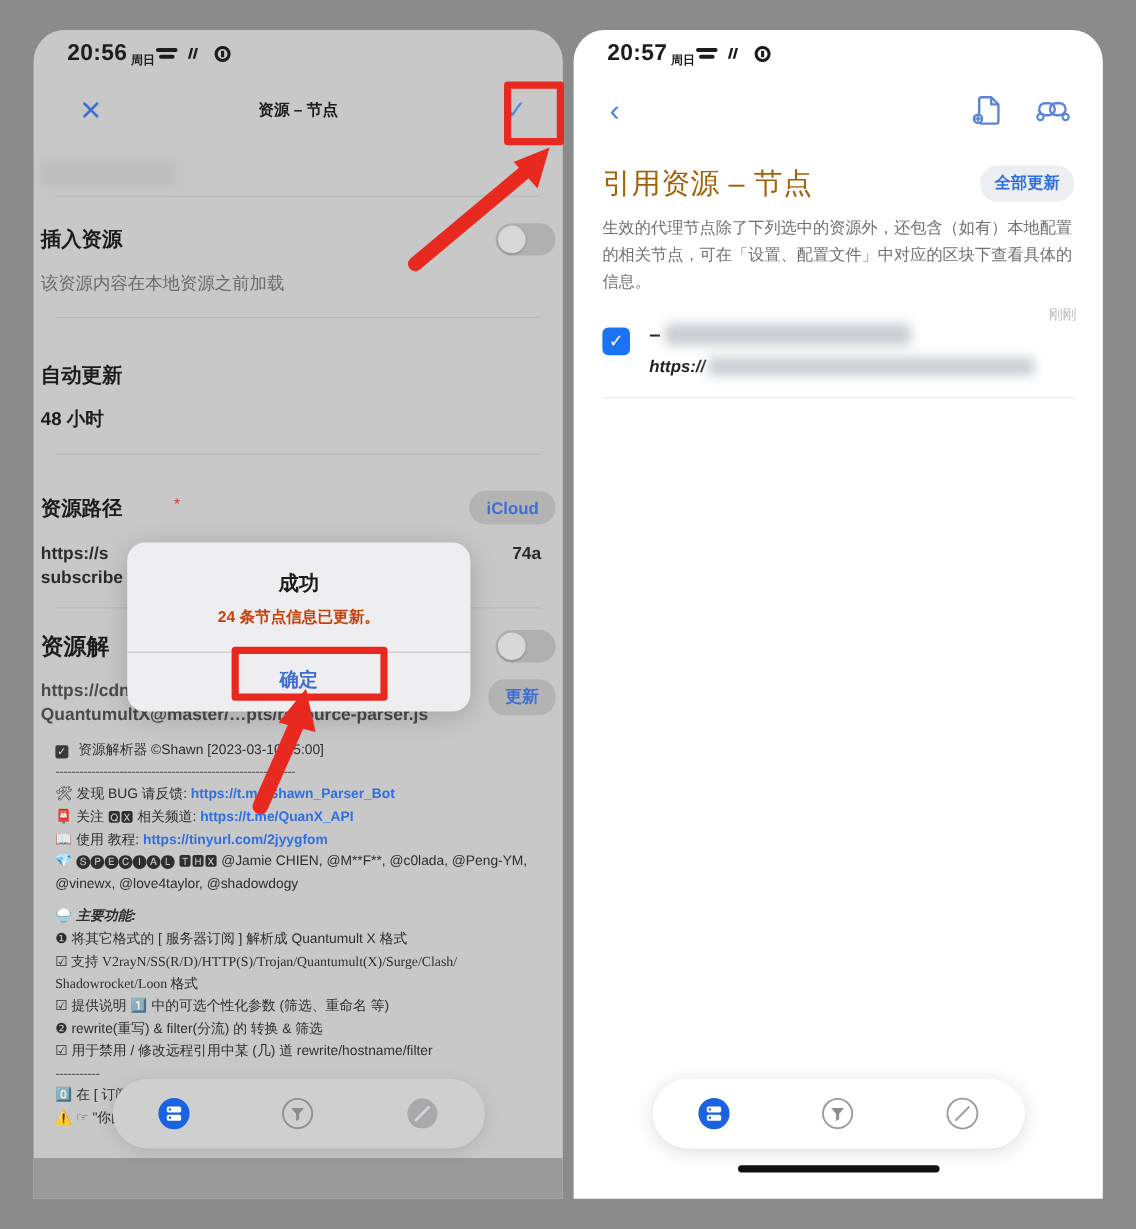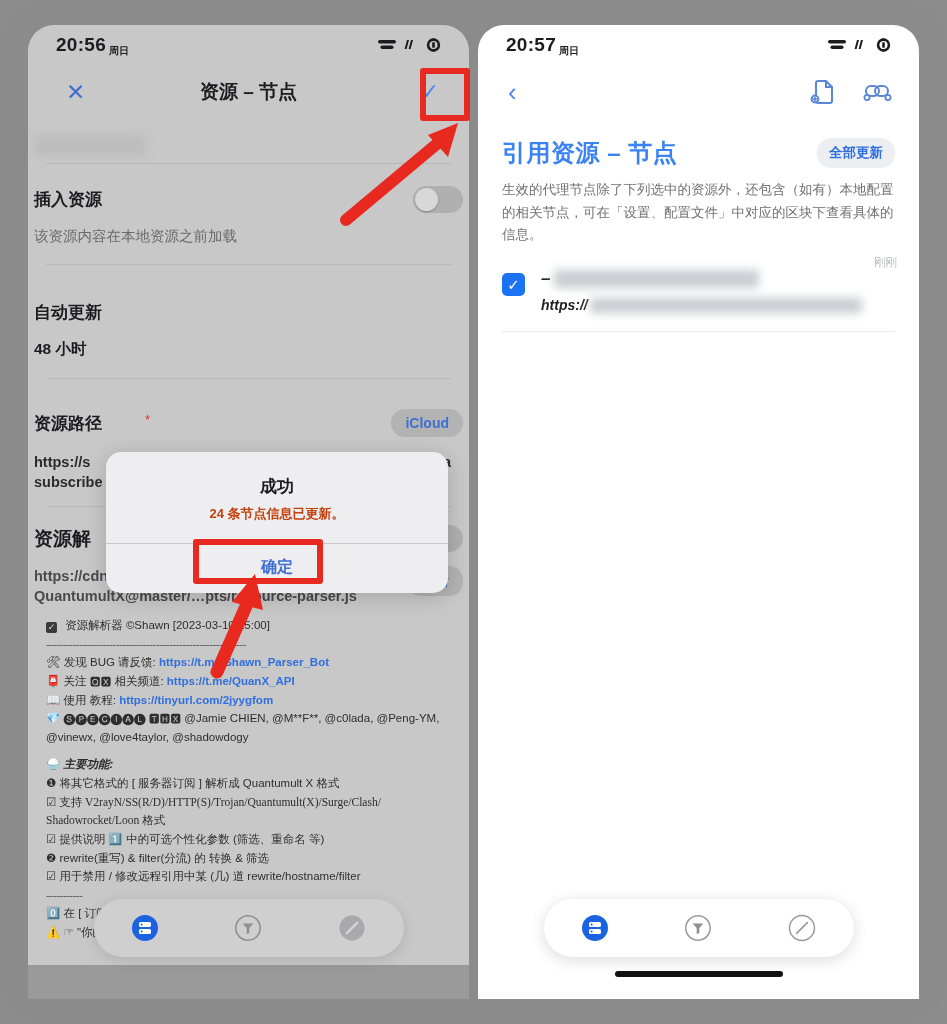--- a/index.html
+++ b/index.html
@@ -29,38 +29,37 @@
     height: 974px;
     overflow: hidden;
   }
   #screen-left  { left: 28px;  background: #c8c8c8; border-top-left-radius: 26px; border-top-right-radius: 26px;}
   #screen-right { left: 478px; background: #ffffff; border-top-left-radius: 26px; border-top-right-radius: 26px;}
 
   
   .statusbar {
     height: 40px;
     display: flex; align-items: center;
-    justify-content: space-between;
     padding: 0 26px 0 28px;
   }
   .sb-time { font-size: 19px; font-weight: 700; color: #1d1d1f; letter-spacing: .3px; }
   .sb-day  { font-size: 10px; font-weight: 700; color: #1d1d1f; margin-left: 3px; position: relative; top: 3px;}
   .sb-right { display: flex; align-items: center; gap: 7px; }
   .sb-icon { display: block; }
 
   
   #left-nav {
     height: 54px;
     display: flex; align-items: center;
     padding: 0 26px 0 38px;
     position: relative;
   }
   #left-nav .nav-title {
     position: absolute; left: 0; right: 0; text-align: center;
-    font-size: 19px; font-weight: 700; color: #1c1c1e;
+    font-size: 13px; font-weight: 700; color: #1c1c1e;
     pointer-events: none;
   }
   .nav-x { color: #3f6fd0; font-size: 23px; font-weight: 400; line-height: 1; z-index: 2;}
   .nav-check {
     margin-left: auto; color: #4c86e8; font-size: 22px; z-index:2;
     width: 26px; text-align: center;
   }
   
   #check-highlight {
     position: absolute;
@@ -108,21 +107,21 @@
   }
   #note-block .ln { white-space: nowrap; overflow: hidden; }
   #note-block .wrapln { white-space: normal; }
   .lnk { color: #2f6fe0; font-weight: 700; }
   .serif { font-family: "Liberation Serif", "DejaVu Serif", serif; }
 
   
   #dialog {
     position: absolute;
     left: 106px; top: 452px;
-    width: 342px;
+    width: 286px;
     background: #eeedef;
     border-radius: 15px;
     z-index: 25;
     box-shadow: 0 4px 22px rgba(0,0,0,.18);
     overflow: hidden;
   }
   #dialog .dlg-title { font-size: 17px; font-weight: 700; color: #1c1c1e; text-align: center; padding-top: 23px;}
   #dialog .dlg-msg  { font-size: 13px; font-weight: 700; color: #c2410c; text-align: center; padding: 7px 18px 20px;}
   #dialog .dlg-sep  { height: 1px; background: #c9c9cc; }
   #dialog .dlg-btn  { text-align: center; font-size: 16px; font-weight: 700; color: #3f6fd0; padding: 13px 0 15px; }
@@ -163,21 +162,21 @@
     height: 54px; display: flex; align-items: center;
     padding: 0 26px 0 30px;
   }
   .back-chev { color: #4c86e8; font-size: 26px; font-weight: 300; line-height: 1; }
   #right-nav .nav-actions { margin-left: auto; display: flex; align-items: center; gap: 28px; }
 
   #right-title-row {
     display: flex; align-items: center;
     padding: 18px 24px 0 24px;
   }
-  #right-title-row .big-title { font-size: 24px; font-weight: 700; color: #3b82f6; letter-spacing: .5px; }
+  #right-title-row .big-title { font-size: 24px; font-weight: 400; color: #a16207; letter-spacing: .5px; }
   .pill-blue {
     margin-left: auto;
     background: #eceef1; color: #2f6fe0; font-size: 13.5px; font-weight: 700;
     border-radius: 14px; padding: 6px 12px;
   }
   #right-desc {
     padding: 10px 24px 0 24px;
     font-size: 13.5px; line-height: 1.68; color: #707076;
   }
   #res-row {

